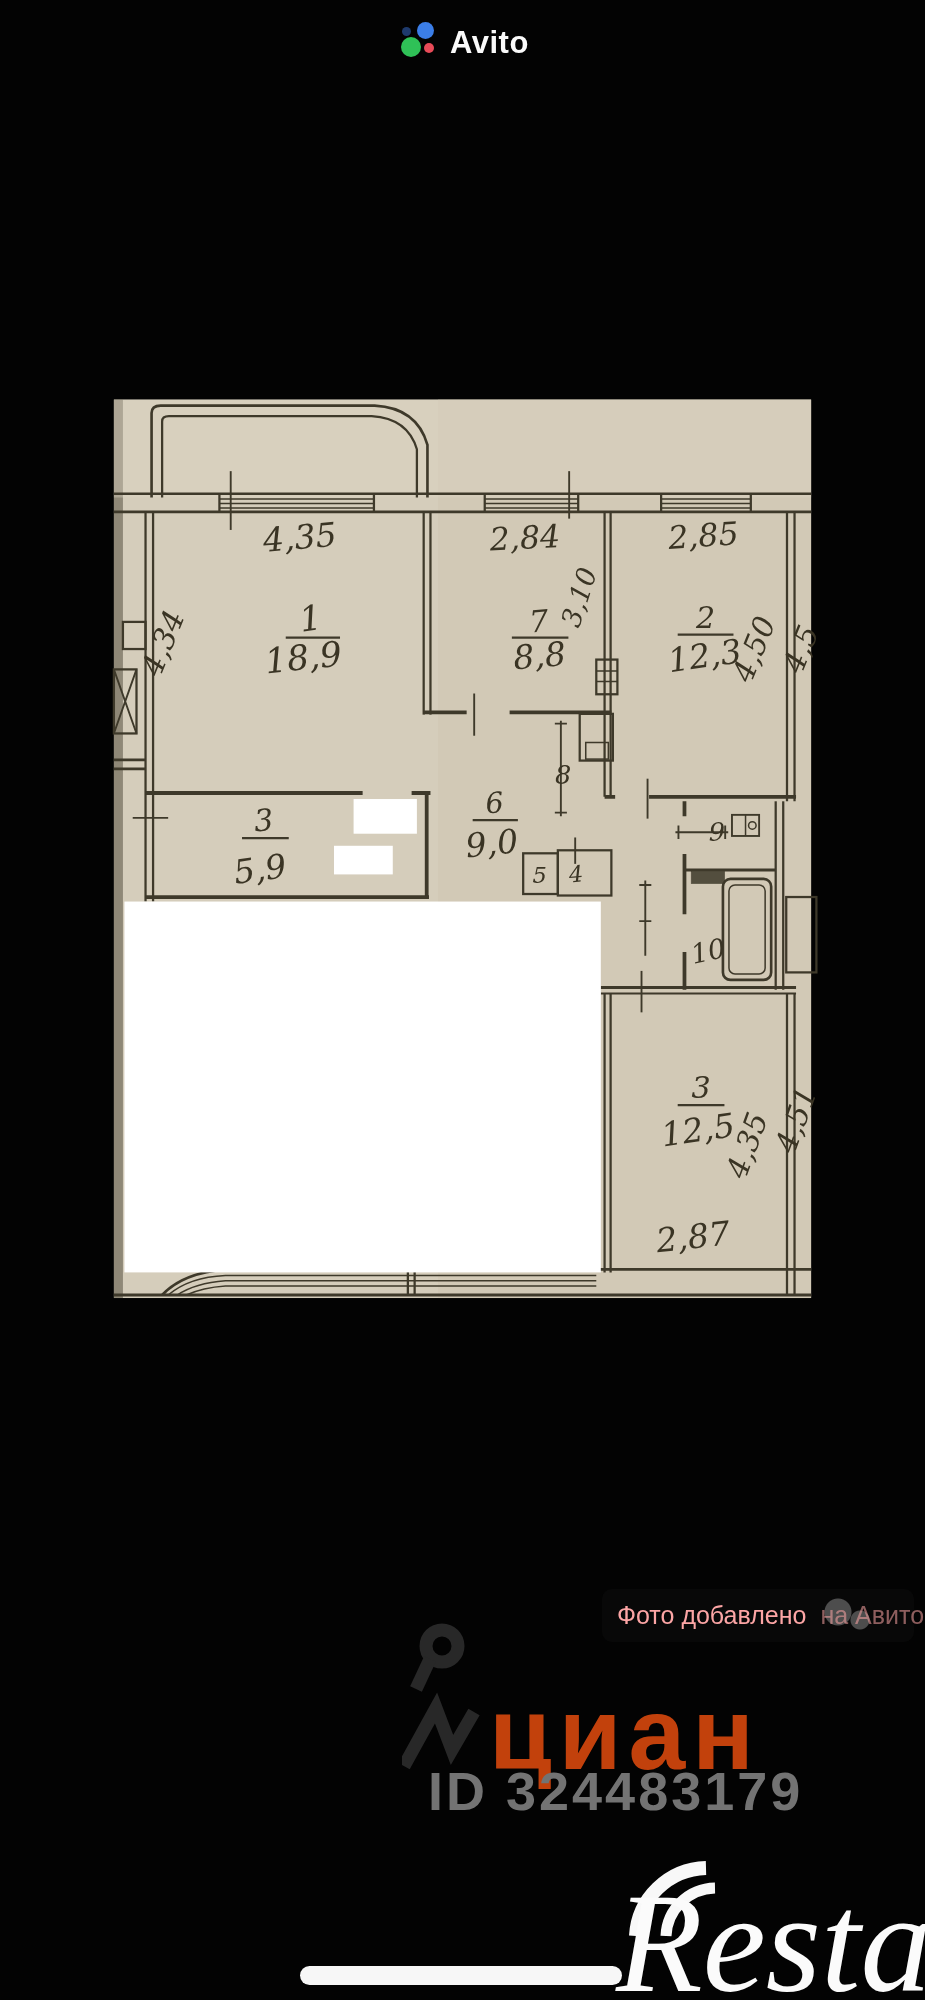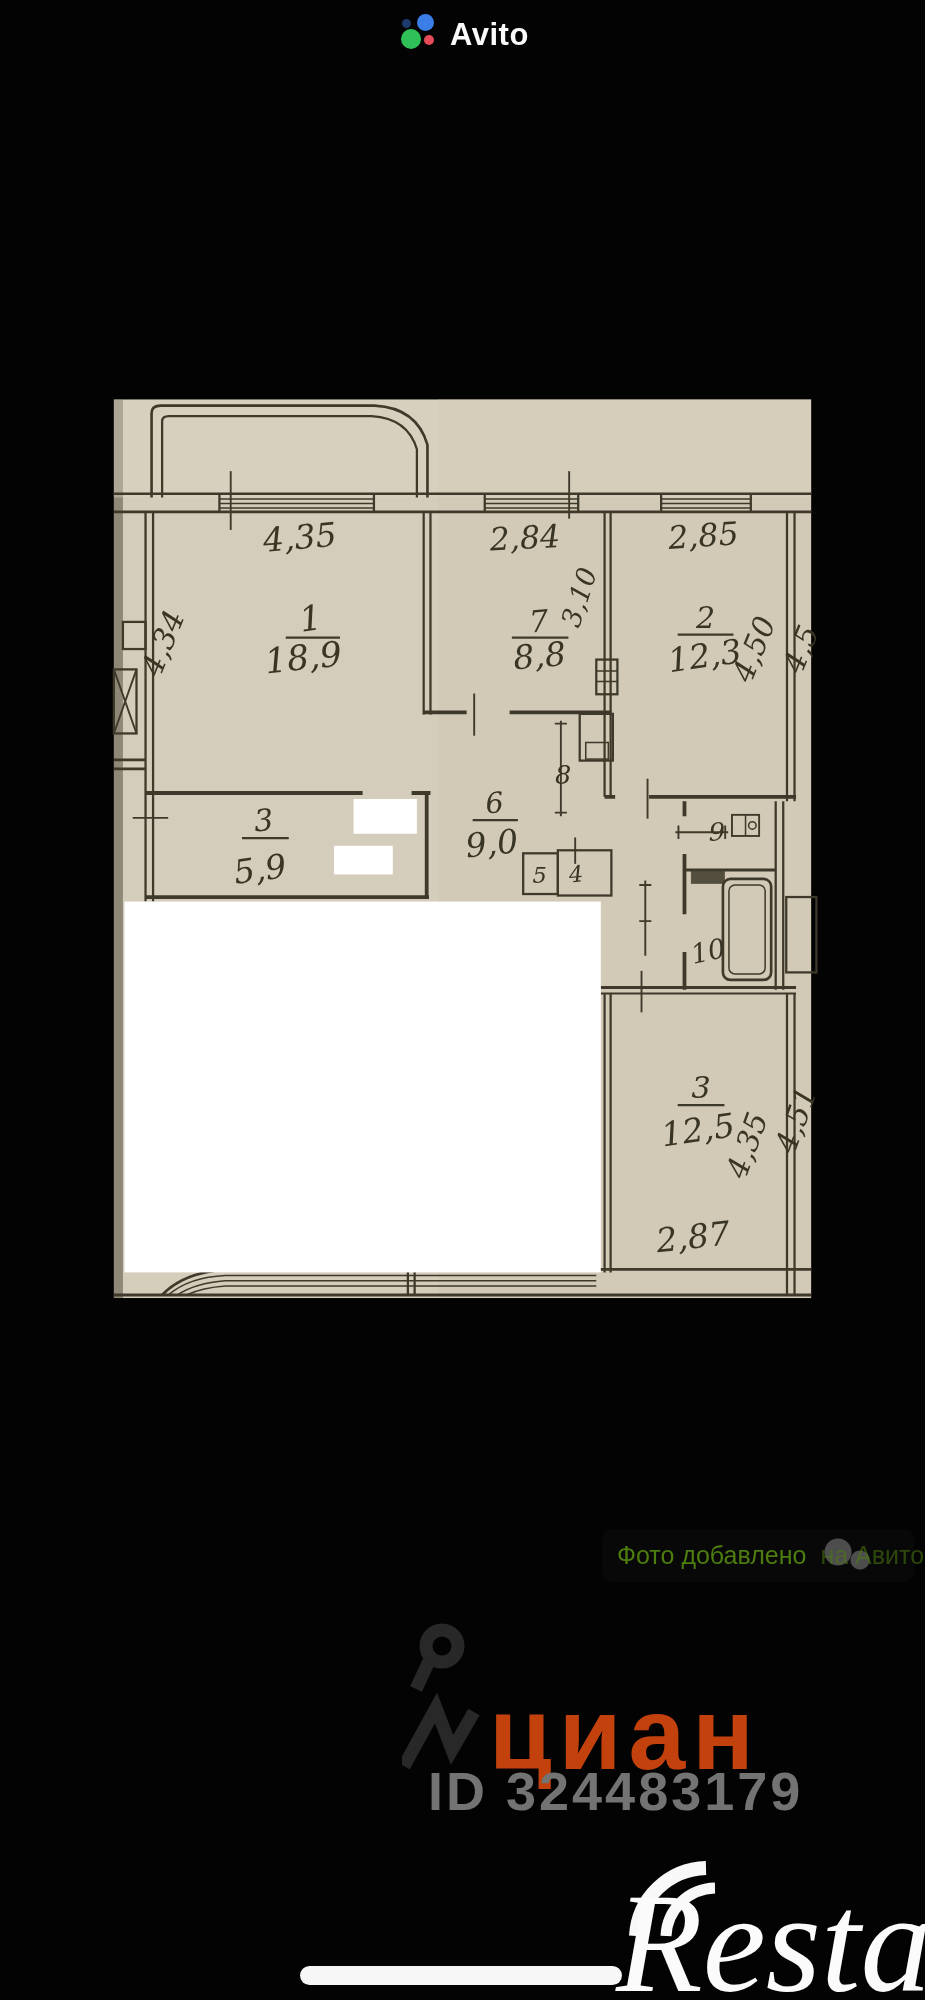--- a/index.html
+++ b/index.html
@@ -1,33 +1,33 @@
 <!DOCTYPE html>
 <html><head>
 <meta charset="utf-8">
 <style>
   html,body{margin:0;padding:0;background:#000;}
   #stage{position:relative;width:925px;height:2000px;background:#030303;overflow:hidden;
          font-family:"Liberation Sans", sans-serif;}
   
-  .avito-logo{position:absolute;top:12px;left:398px;height:46px;display:flex;align-items:center;}
+  .avito-logo{position:absolute;top:20px;left:398px;height:46px;display:flex;align-items:center;}
   .avito-dots{position:relative;width:46px;height:44px;}
   .dot{position:absolute;border-radius:50%;}
   .dot-navy{width:9px;height:9px;left:4px;top:6px;background:#1e3a6d;}
   .dot-blue{width:17px;height:17px;left:19px;top:1px;background:#3b7ee8;}
   .dot-green{width:20px;height:20px;left:3px;top:16px;background:#2fc157;}
   .dot-red{width:10px;height:10px;left:26px;top:22px;background:#e84b58;}
   .avito-word{color:#fafafa;font-size:31px;font-weight:700;letter-spacing:.5px;margin-left:6px;}
   
   #plan-wrap{position:absolute;left:0;top:392px;width:925px;height:1200px;}
   svg text{font-family:"DejaVu Serif", serif;font-style:italic;fill:#3a3424;}
   
-  .photo-badge{position:absolute;left:602px;top:1529px;width:312px;height:53px;box-sizing:border-box;
+  .photo-badge{position:absolute;left:602px;top:1589px;width:312px;height:53px;box-sizing:border-box;
       background:rgba(10,10,10,.82);border-radius:10px;display:flex;align-items:center;
-      padding:0 12px 0 15px;color:#4d7c0f;font-size:25px;white-space:nowrap;}
+      padding:0 12px 0 15px;color:#fca5a5;font-size:25px;white-space:nowrap;}
   .badge-ghost{opacity:.55;margin-left:14px;position:relative;}
   .ghost-dots{position:absolute;right:34px;top:5px;width:64px;height:44px;opacity:.28;
       background:radial-gradient(circle 14px at 22px 18px,#fff 13px,transparent 14px),
                  radial-gradient(circle 10px at 44px 26px,#fff 9px,transparent 10px);}
   
   .cian-mark{position:absolute;left:402px;top:1616px;}
   .cian-word{position:absolute;left:489px;top:1683px;color:#c2410c;font-size:102px;font-weight:700;
       letter-spacing:7px;line-height:1;}
   .cian-id{position:absolute;left:428px;top:1764px;color:#737373;font-size:54px;font-weight:700;
       letter-spacing:3px;line-height:1;}

